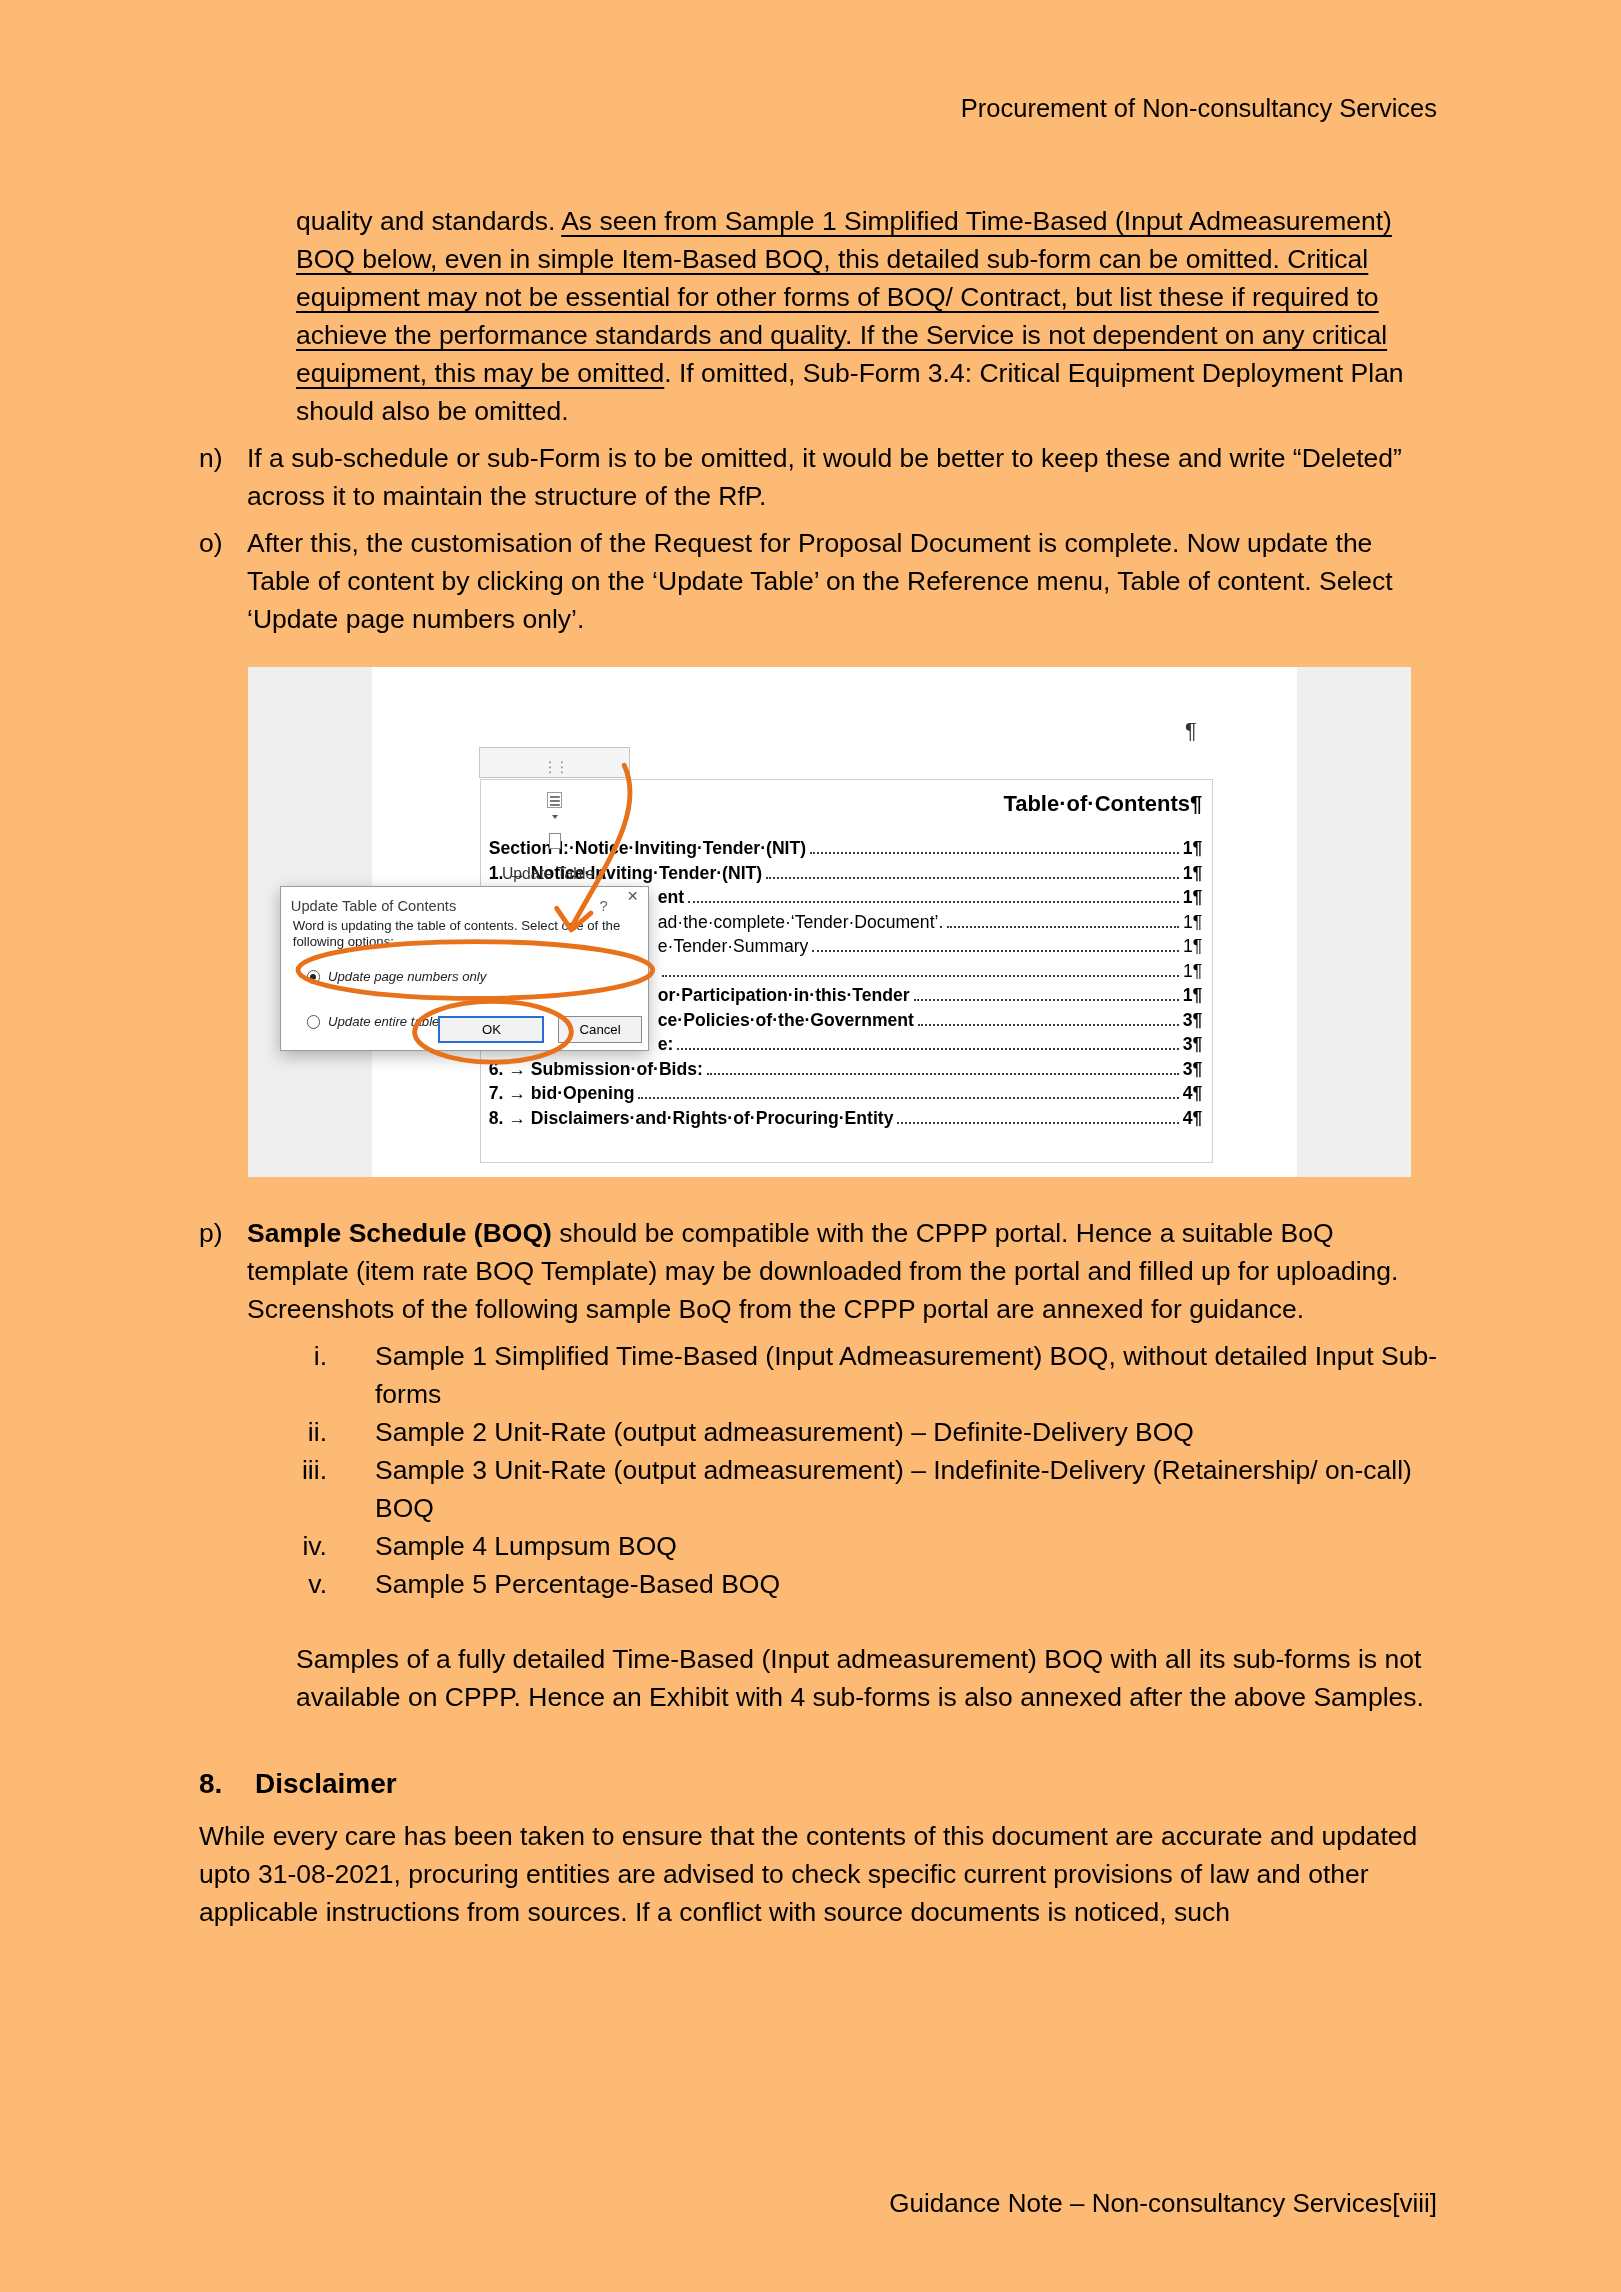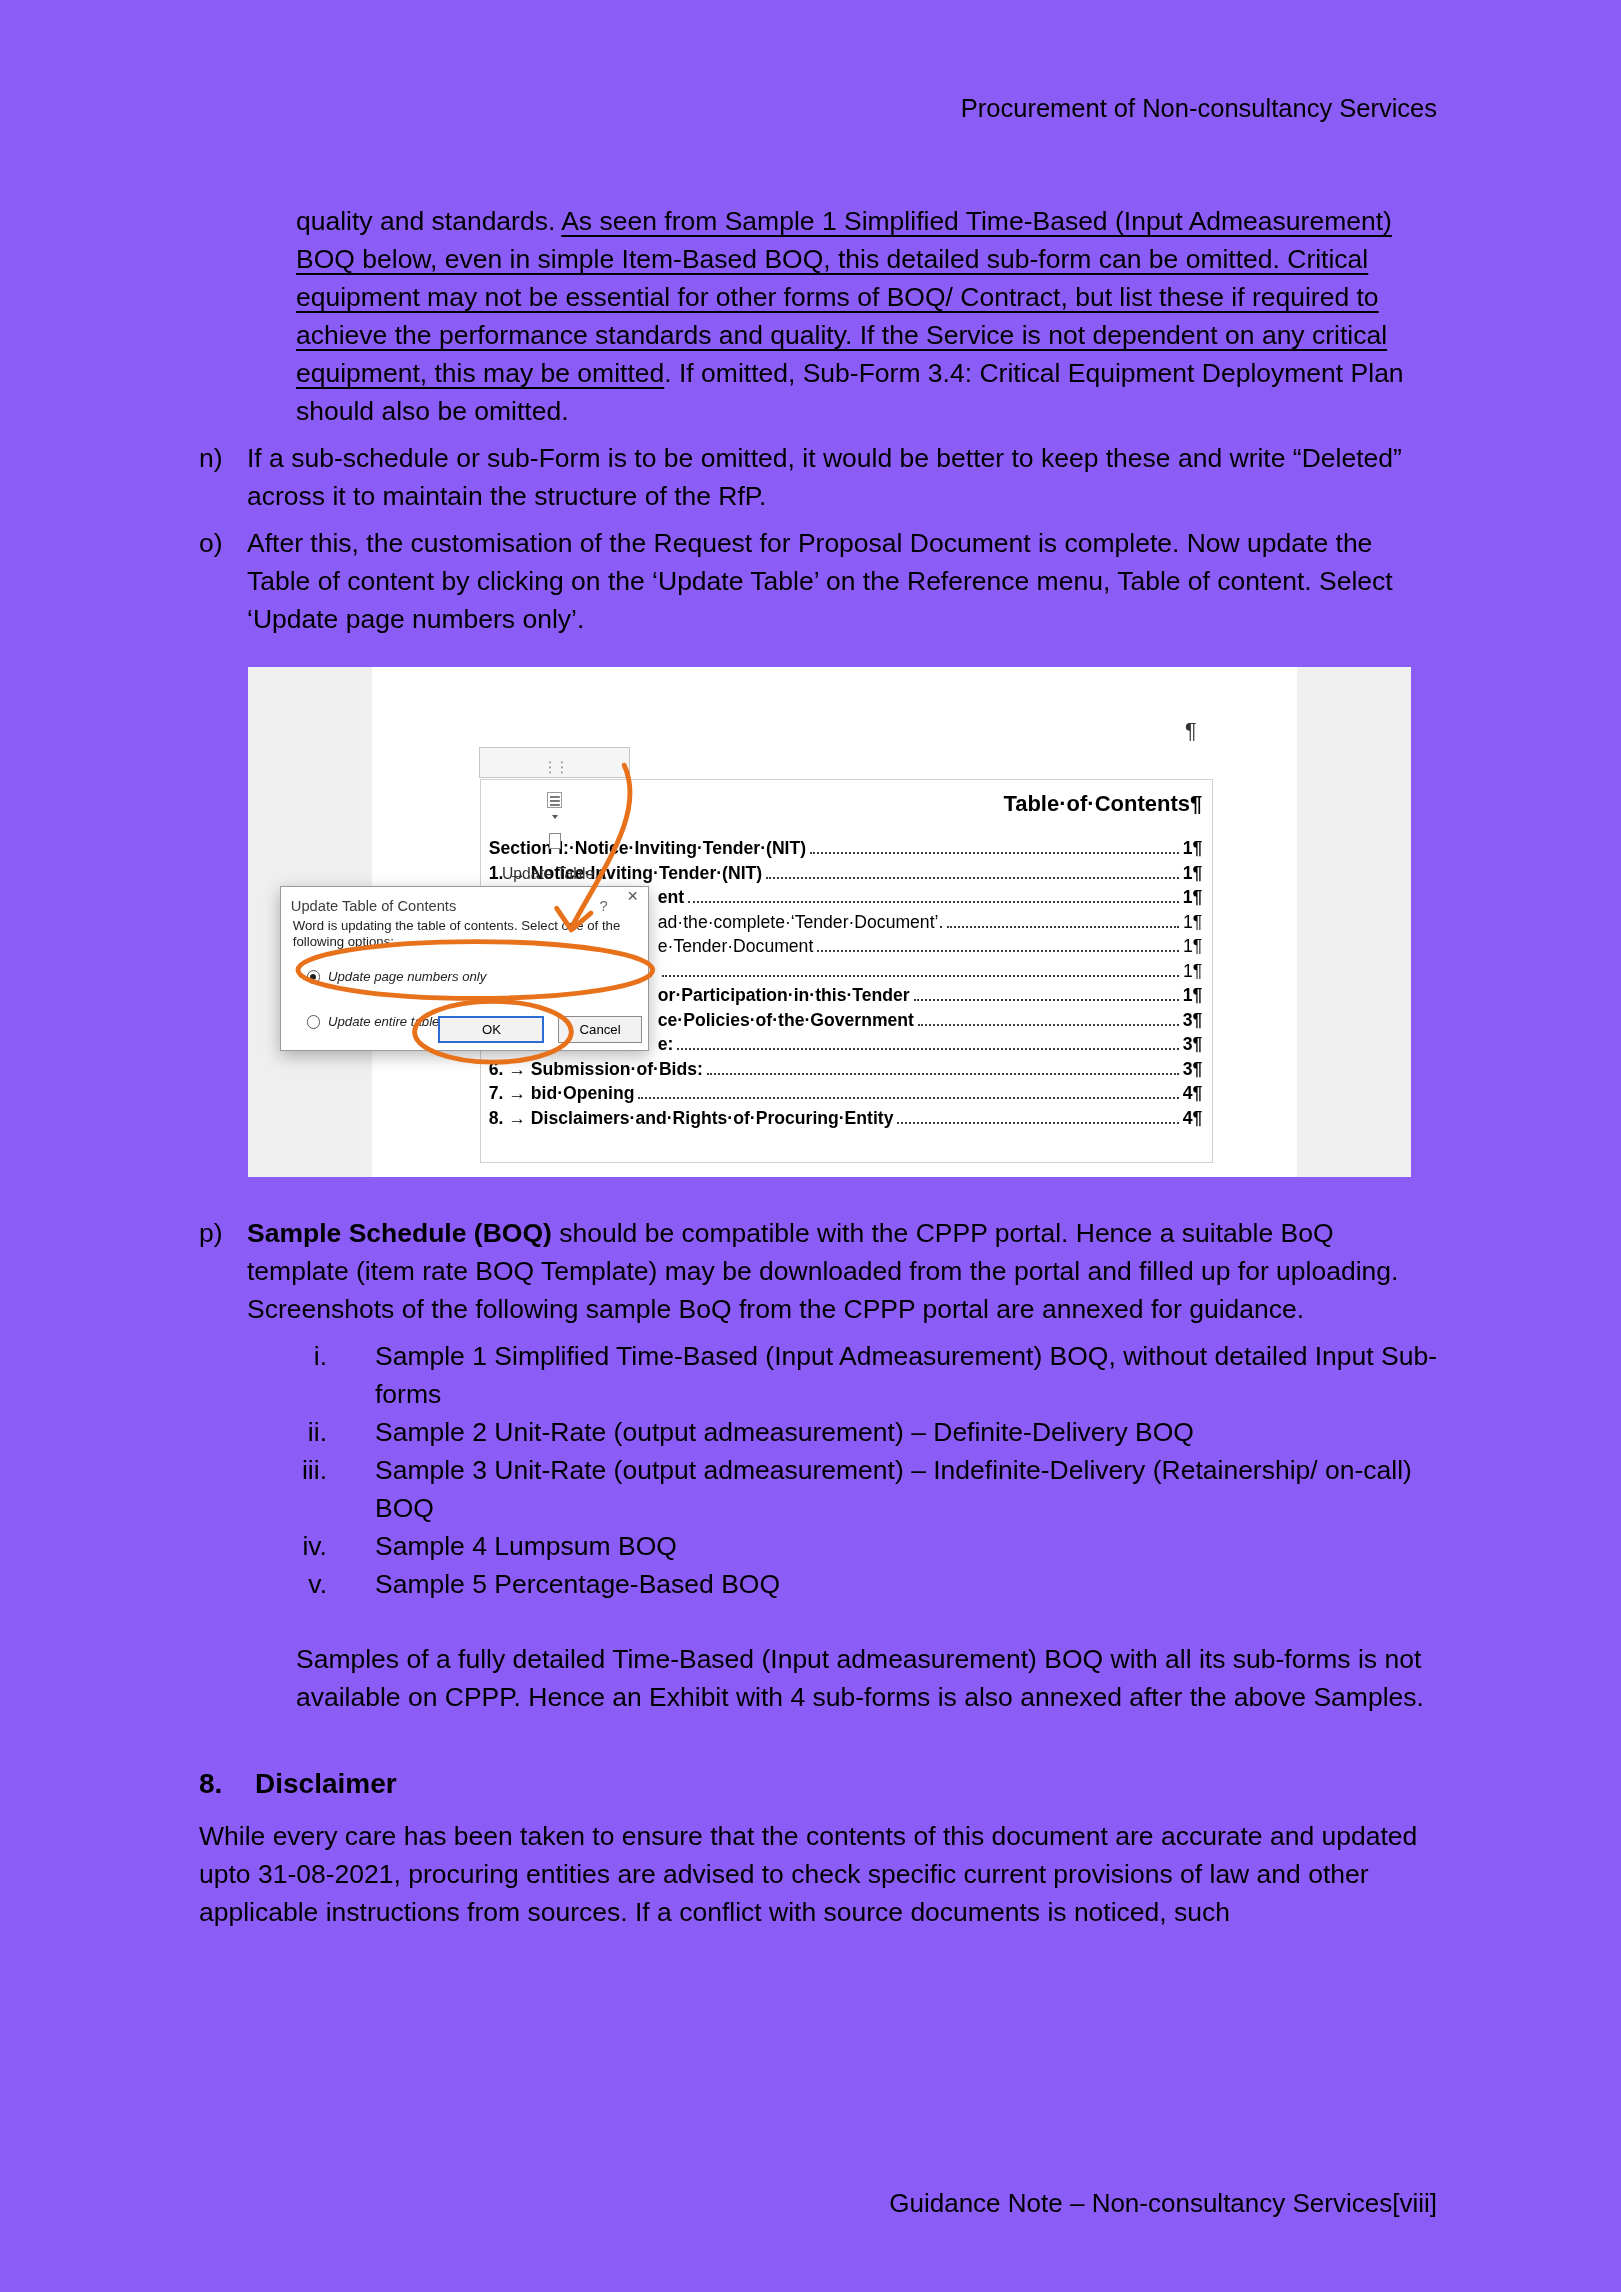--- a/index.html
+++ b/index.html
@@ -1,18 +1,18 @@
 <!DOCTYPE html>
 <html><head>
 <meta charset="utf-8">
 <style>
   * { margin:0; padding:0; box-sizing:border-box; }
   html,body { background:#ffffff; }
   .page {
-    position:relative; width:1621px; height:2293px; background:#8b5cf6;
+    position:relative; width:1621px; height:2293px; background:#fdba74;
     font-family:"Liberation Sans", sans-serif; color:#000; overflow:hidden;
   }
   .doc-header { position:absolute; top:94px; right:184px; font-size:25.5px; }
   .content { position:absolute; left:199px; top:202px; width:1238px; font-size:26.5px; line-height:38px; }
   .para-m { margin-left:97px; }
   .ul { text-decoration:underline; text-decoration-thickness:2px; text-underline-offset:4.9px; }
   .li { display:flex; margin-top:8.8px; }
   .li-marker { flex:none; width:48px; }
   .li-text { flex:1; }
   .sub-list { margin-top:9.8px; }
@@ -125,21 +125,21 @@
           <span class="t">ent</span>
           <span class="leader"></span>
           <span class="pg">1¶</span>
         </div>
         <div class="toc-row occ">
           <span class="t">ad·the·complete·‘Tender·Document’.</span>
           <span class="leader"></span>
           <span class="pg">1¶</span>
         </div>
         <div class="toc-row occ">
-          <span class="t">e·Tender·Document</span>
+          <span class="t">e·Tender·Summary</span>
           <span class="leader"></span>
           <span class="pg">1¶</span>
         </div>
         <div class="toc-row occ">
           <span class="t"></span>
           <span class="leader"></span>
           <span class="pg">1¶</span>
         </div>
         <div class="toc-row b occ">
           <span class="t">or·Participation·in·this·Tender</span>

